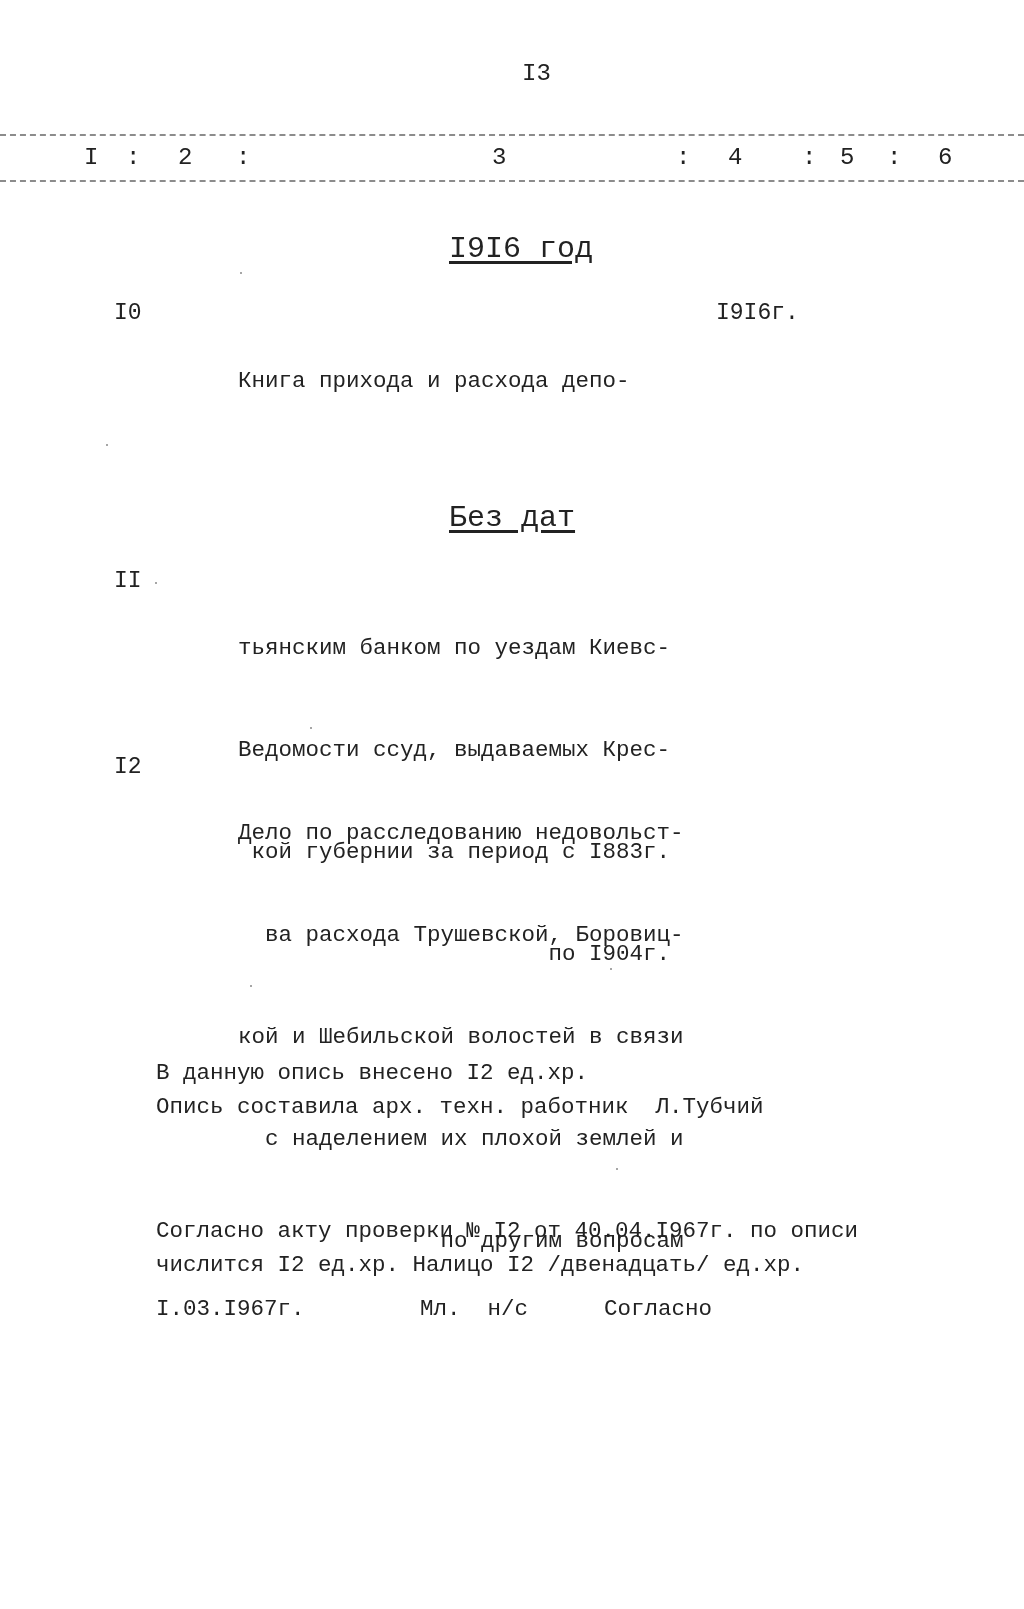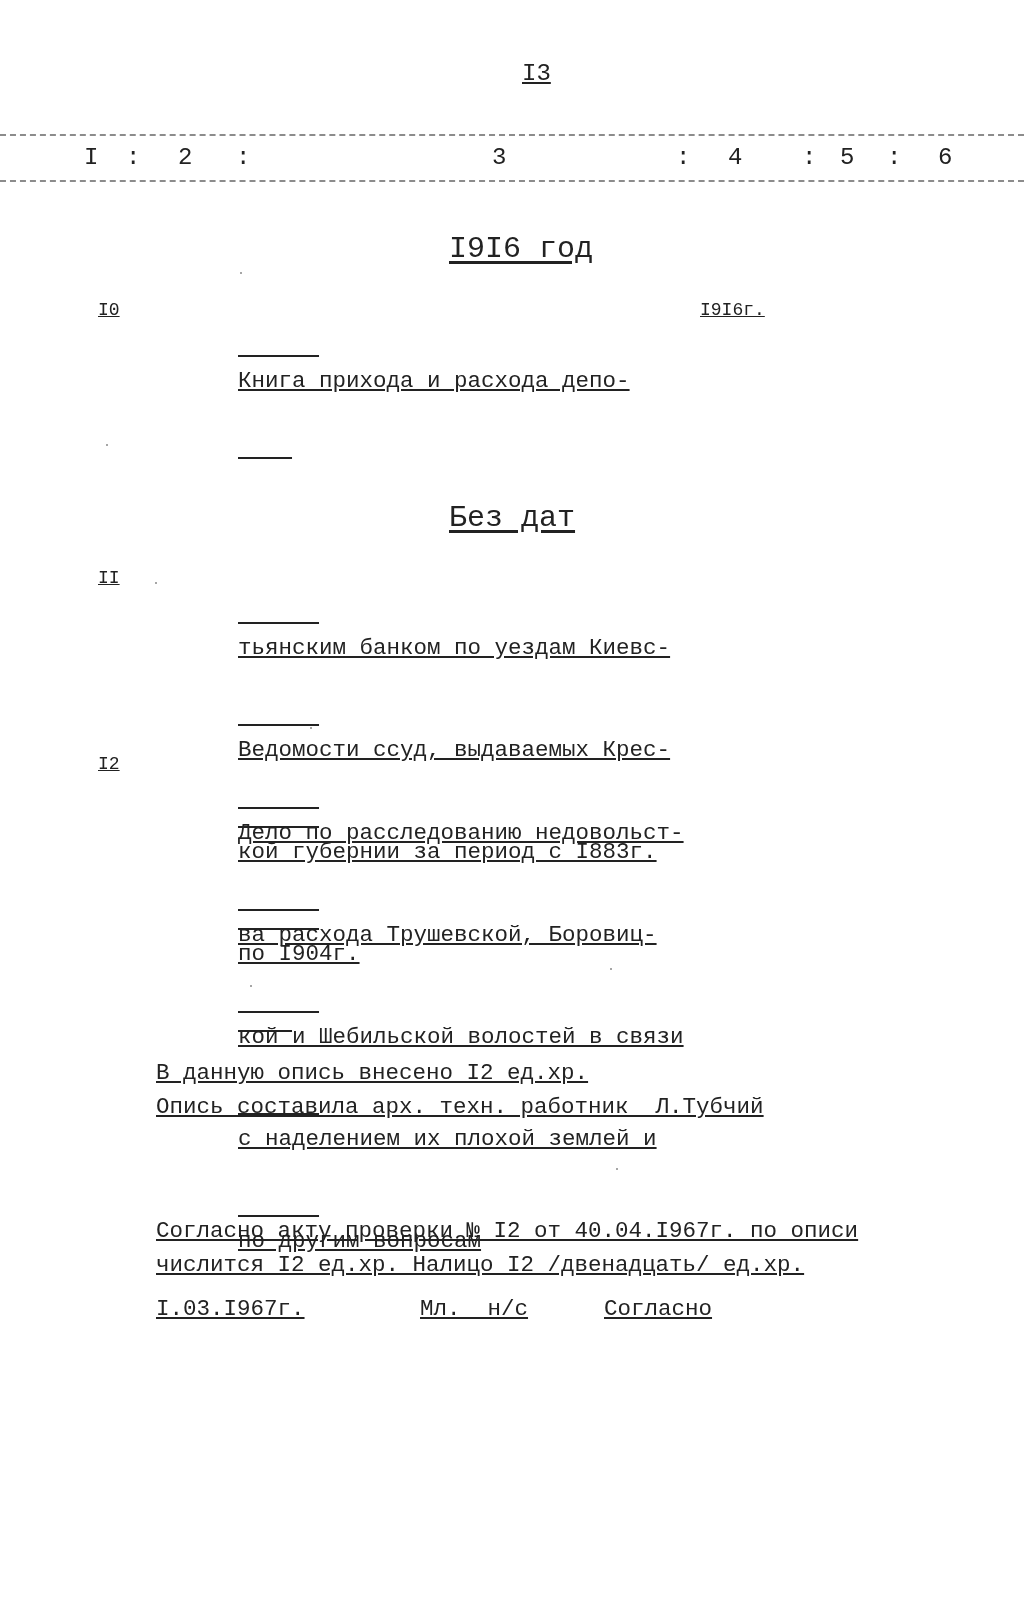--- a/index.html
+++ b/index.html
@@ -9,37 +9,37 @@
     }
     body {
       width: 1024px;
       height: 1609px;
       position: relative;
       overflow: hidden;
       font-family: "Liberation Mono", "DejaVu Sans Mono", monospace;
       color: #222222;
       font-size: 22px;
     }
-    .abs { position: absolute; white-space: pre; text-decoration: underline; }
+    .abs { position: absolute; white-space: pre; }
     .page-number { left: 522px; top: 60px; font-size: 24px; }
     .rule {
       position: absolute;
       left: 0;
       width: 1024px;
       height: 0;
       border-top: 2px dashed #666666;
       opacity: 0.75;
     }
     .rule.top { top: 134px; }
     .rule.bottom { top: 180px; }
     .col-num { position: absolute; top: 144px; font-size: 24px; }
     .heading { text-decoration: underline; text-underline-offset: 4px; font-size: 30px; }
-    .item-no { font-size: 18px; }
+    .item-no { font-size: 23px; margin-left: 16px; }
     .desc { line-height: 34px; font-size: 22.5px; }
-    .line { display: block; }
+    .line { display: block; text-align: right; }
     .speck {
       position: absolute;
       width: 2px; height: 2px;
       background: #888;
       border-radius: 50%;
     }
   </style>
 </head>
 <body>
 

